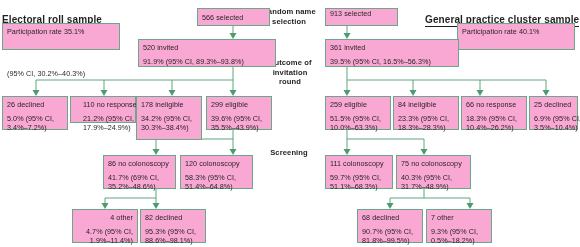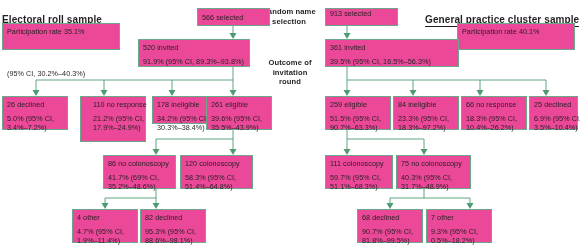--- a/index.html
+++ b/index.html
@@ -18,21 +18,21 @@
   #canvas {
     position: absolute;
     left: 0; top: 0;
     width: 580px;
     height: 247px;
   }
   .box {
     position: absolute;
     box-sizing: border-box;
     border: 1px solid #6aa889;
-    background: #ec4899;
+    background: #f9a8d4;
     padding: 3px 4px 2px 4px;
     font-size: 7.2px;
     line-height: 9.6px;
     color: #231f20;
     letter-spacing: 0.05px;
   }
   .box .l1 { white-space: nowrap; }
   .box .l2 { white-space: nowrap; margin-top: 32px; }
   .box .l3 { white-space: nowrap; }
   .box.gap .l2 { margin-top: 4px; }
@@ -140,76 +140,77 @@
 
   <div class="hdr" style="left:425px; top:3px;">General practice cluster sample</div>
 
   <div class="stage" style="left:256px; top:7px; width:66px;">Random name
 selection</div>
 
   <div class="stage" style="left:262px; top:58px; width:56px;">Outcome of
 invitation
 round</div>
 
+  <div class="stage" style="left:258px; top:148px; width:62px;">Screening</div>
 
   <div class="box" style="left:2px; top:23px; width:118px; height:27px;">
     <div class="l1">Participation rate 35.1%</div>
     <div class="l2">(95% CI, 30.2%–40.3%)</div>
   </div>
 
   <div class="box" style="left:457px; top:23px; width:118px; height:27px;">
     <div class="l1">Participation rate 40.1%</div>
   </div>
 
   <div class="box" style="left:197px; top:8px; width:73px; height:18px; padding-top:4px;">
     <div class="l1">566 selected</div>
   </div>
 
-  <div class="box gap" style="left:138px; top:39px; width:112px; height:28px;">
+  <div class="box gap" style="left:138px; top:39px; width:138px; height:28px;">
     <div class="l1">520 invited</div>
     <div class="l2">91.9% (95% CI, 89.3%–93.8%)</div>
   </div>
 
   <div class="box gap" style="left:2px; top:96px; width:66px; height:34px;">
     <div class="l1">26 declined</div>
     <div class="l2">5.0%  (95% CI,</div>
     <div class="l3">3.4%–7.2%)</div>
   </div>
 
-  <div class="box gap" style="left:80px; top:96px; width:66px; height:46px;padding-left:12px;">
+  <div class="box gap" style="left:70px; top:96px; width:66px; height:27px;padding-left:12px;">
     <div class="l1">110 no response</div>
     <div class="l2">21.2%  (95% CI,</div>
     <div class="l3">17.9%–24.9%)</div>
   </div>
 
-  <div class="box gap" style="left:152px; top:96px; width:66px; height:28px;">
+  <div class="box gap" style="left:136px; top:96px; width:66px; height:44px;">
     <div class="l1">178 ineligible</div>
     <div class="l2">34.2%  (95% CI,</div>
     <div class="l3">30.3%–38.4%)</div>
   </div>
 
   <div class="box gap" style="left:206px; top:96px; width:66px; height:34px;">
-    <div class="l1">261 eligible</div>
+    <div class="l1">299 eligible</div>
     <div class="l2">39.6%  (95% CI,</div>
     <div class="l3">35.5%–43.9%)</div>
   </div>
 
   <div class="box gap" style="left:103px; top:155px; width:73px; height:34px;">
     <div class="l1">86 no colonoscopy</div>
     <div class="l2">41.7% (69% CI,</div>
     <div class="l3">35.2%–48.6%)</div>
   </div>
 
   <div class="box gap" style="left:180px; top:155px; width:73px; height:34px;">
     <div class="l1">120 colonoscopy</div>
     <div class="l2">58.3% (95% CI,</div>
     <div class="l3">51.4%–64.8%)</div>
   </div>
 
-  <div class="box gap" style="left:72px; top:209px; width:66px; height:34px;">
+  <div class="box gap" style="left:72px; top:209px; width:66px; height:34px;text-align:right;">
     <div class="l1">4 other</div>
     <div class="l2">4.7%  (95% CI,</div>
     <div class="l3">1.9%–11.4%)</div>
   </div>
 
   <div class="box gap" style="left:140px; top:209px; width:66px; height:34px;">
     <div class="l1">82 declined</div>
     <div class="l2">95.3%  (95% CI,</div>
     <div class="l3">88.6%–98.1%)</div>
   </div>
@@ -219,27 +220,27 @@
   </div>
 
   <div class="box gap" style="left:325px; top:39px; width:134px; height:28px;">
     <div class="l1">361 invited</div>
     <div class="l2">39.5% (95% CI, 16.5%–56.3%)</div>
   </div>
 
   <div class="box gap" style="left:325px; top:96px; width:66px; height:34px;">
     <div class="l1">259 eligible</div>
     <div class="l2">51.5%  (95% CI,</div>
-    <div class="l3">90.7%–63.3%)</div>
+    <div class="l3">10.0%–63.3%)</div>
   </div>
 
   <div class="box gap" style="left:393px; top:96px; width:66px; height:34px;">
     <div class="l1">84 ineligible</div>
     <div class="l2">23.3%  (95% CI,</div>
-    <div class="l3">18.3%–97.2%)</div>
+    <div class="l3">18.3%–28.3%)</div>
   </div>
 
   <div class="box gap" style="left:461px; top:96px; width:66px; height:34px;">
     <div class="l1">66 no response</div>
     <div class="l2">18.3%  (95% CI,</div>
     <div class="l3">10.4%–26.2%)</div>
   </div>
 
   <div class="box gap" style="left:529px; top:96px; width:49px; height:34px;">
     <div class="l1">25 declined</div>

